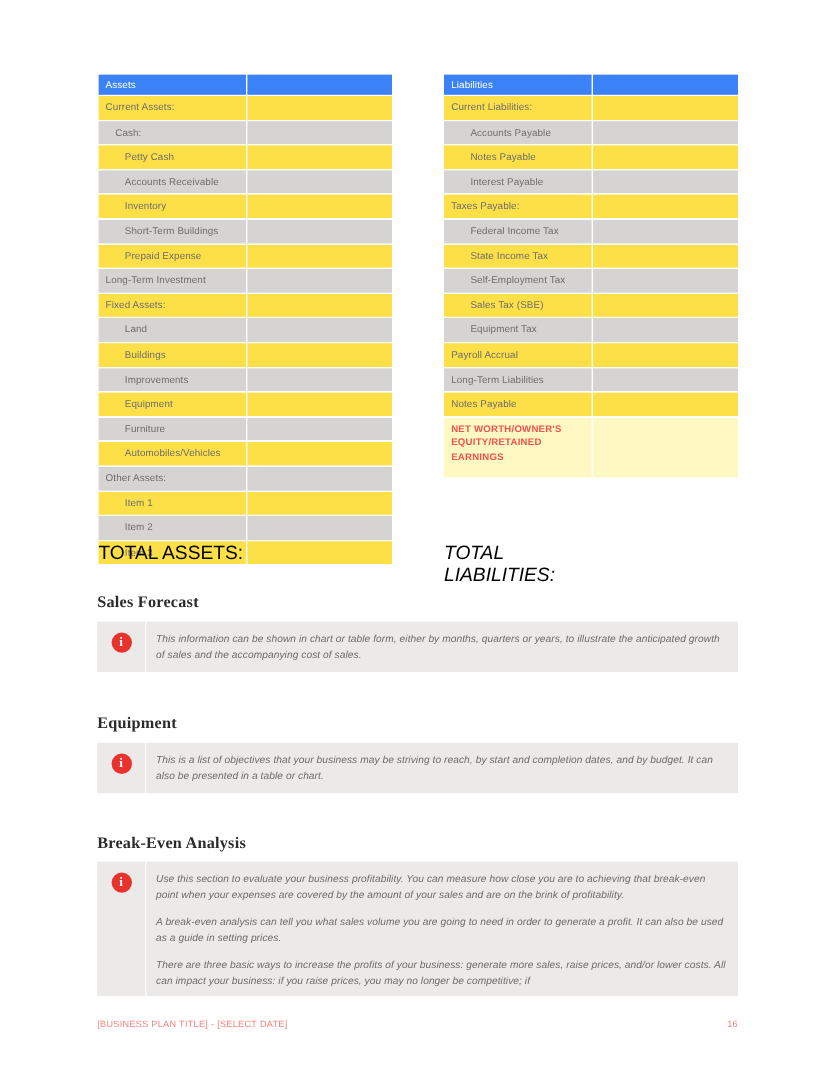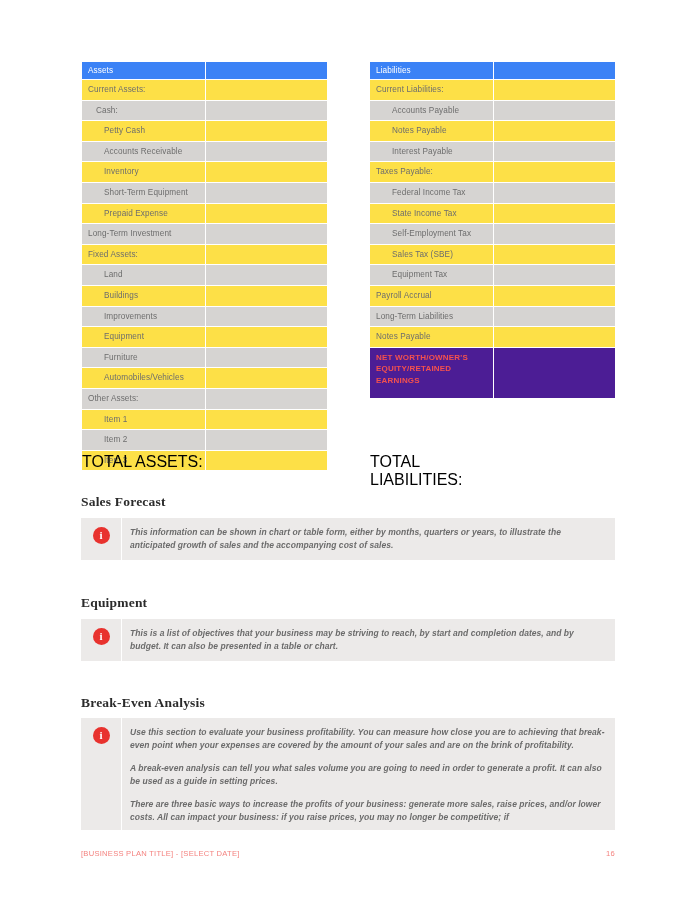--- a/index.html
+++ b/index.html
@@ -53,42 +53,42 @@
     height: 17px;
   }
   .bs-table tr.shade td { background: #d6d4d2; }
   .bs-table tr.plain td { background: #fde047; }
   .bs-table tr.shade td.val, .bs-table tr.plain td.val { padding: 0; }
 
   .bs-table td.lvl1 { padding-left: 6px; }
   .bs-table td.lvl2 { padding-left: 14px; }
   .bs-table td.lvl3 { padding-left: 22px; }
   .bs-table tr.netw td {
-    background: #4c1d95;
+    background: #fef9c3;
     color: #f4514e;
     font-weight: bold;
     font-size: 8px;
     height: 46px;
     white-space: normal;
     line-height: 1.45;
     letter-spacing: .2px;
     vertical-align: top;
     padding-top: 4px;
   }
   .bs-table tr.netw td.val { padding-top: 0; }
 
   
   .total-block {
     position: absolute;
     width: 246px;
     border-collapse: collapse;
     table-layout: fixed;
   }
   #assets-total { left: 81px; top: 452px; }
-  #liabilities-total { left: 369px; top: 452px; }
+  #liabilities-total { left: 369px; top: 452px; font-style: italic; }
 
   
   .section-heading {
     position: absolute;
     left: 81px;
     font-family: "Liberation Serif", serif;
     font-size: 13.5px;
     font-weight: bold;
     color: #2b2b2b;
     letter-spacing: .2px;
@@ -132,21 +132,20 @@
     text-align: center;
   }
   .info-body {
     flex: 1 1 auto;
     padding: 8px 10px 0 0;
     border-left: 1px solid #ffffff;
     padding-left: 8px;
     box-sizing: border-box;
     height: 100%;
     overflow: hidden;
-    font-weight: bold;
   }
   .info-body p {
     margin: 0 0 9px 0;
     font-style: italic;
     font-size: 8.5px;
     line-height: 1.58;
     color: #6b6b6b;
     letter-spacing: .05px;
   }
   .info-body p:last-child { margin-bottom: 0; }
@@ -195,21 +194,21 @@
         </tr>
         <tr class="shade">
           <td class="lvl3">Accounts Receivable</td>
           <td class="val"></td>
         </tr>
         <tr class="plain">
           <td class="lvl3">Inventory</td>
           <td class="val"></td>
         </tr>
         <tr class="shade">
-          <td class="lvl3">Short-Term Equipment</td>
+          <td class="lvl3">Short-Term Buildings</td>
           <td class="val"></td>
         </tr>
         <tr class="plain">
           <td class="lvl3">Prepaid Expense</td>
           <td class="val"></td>
         </tr>
         <tr class="shade">
           <td class="lvl1">Long-Term Investment</td>
           <td class="val"></td>
         </tr>

